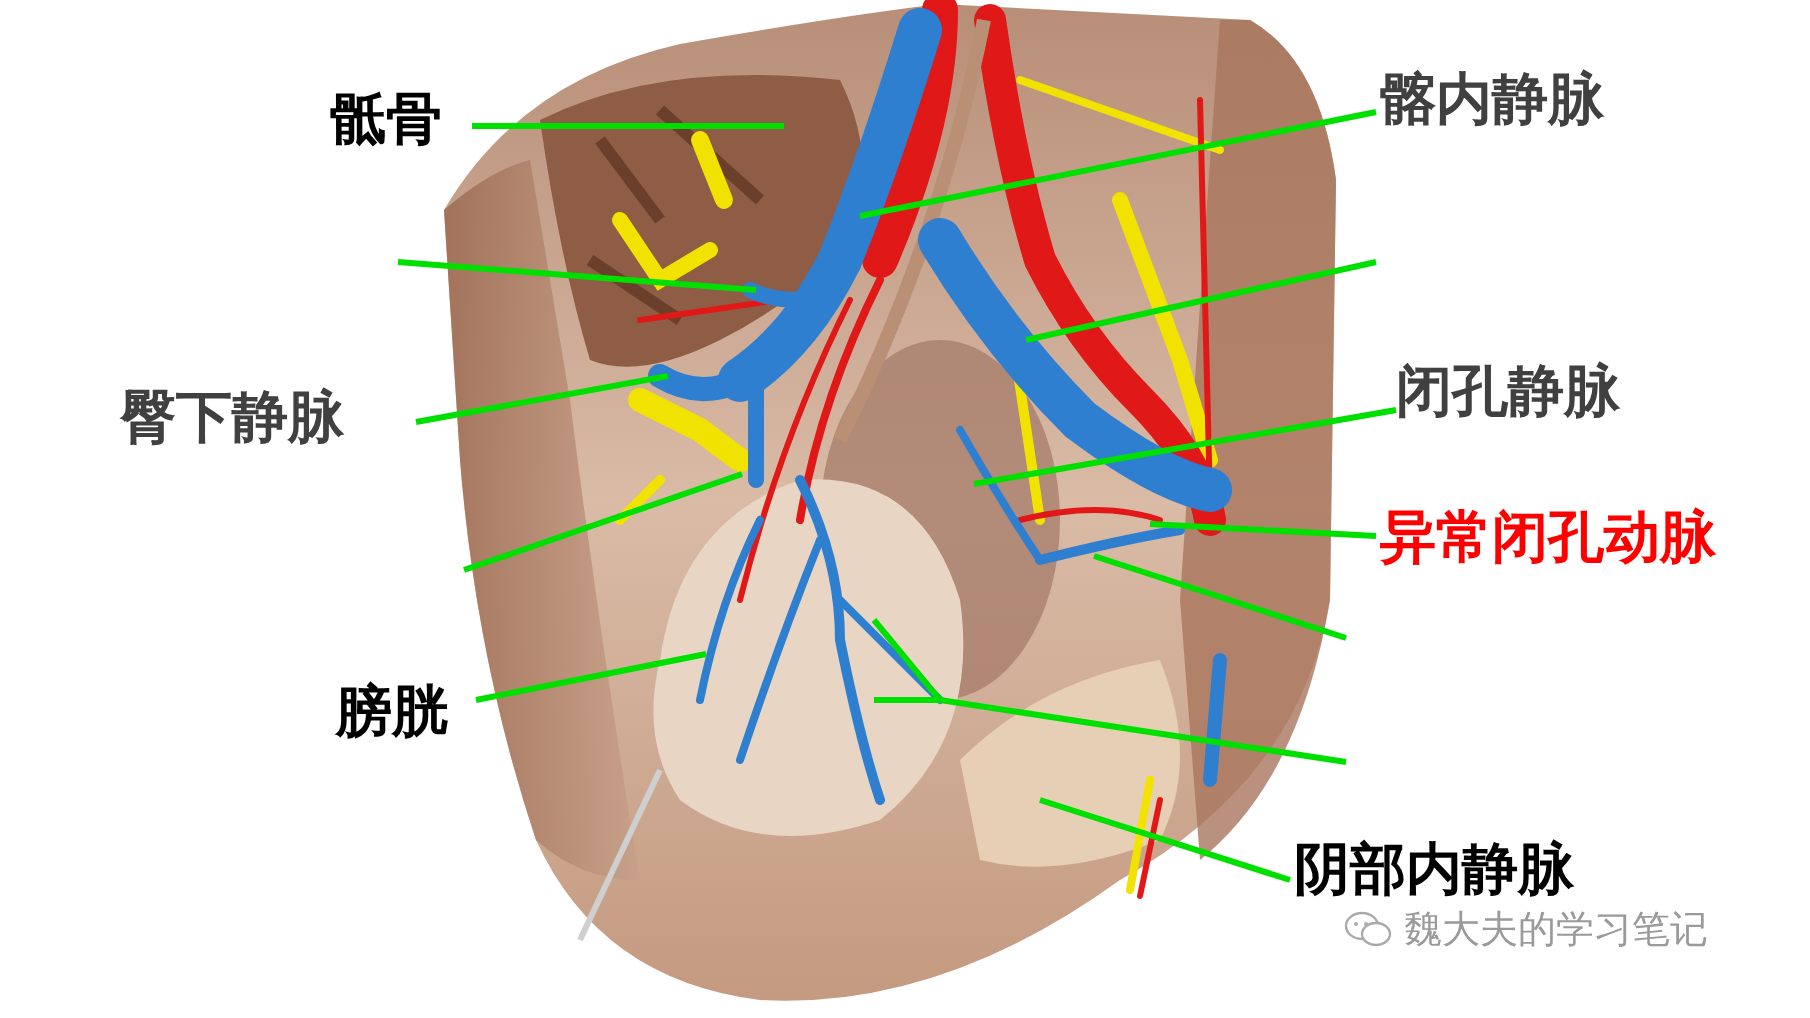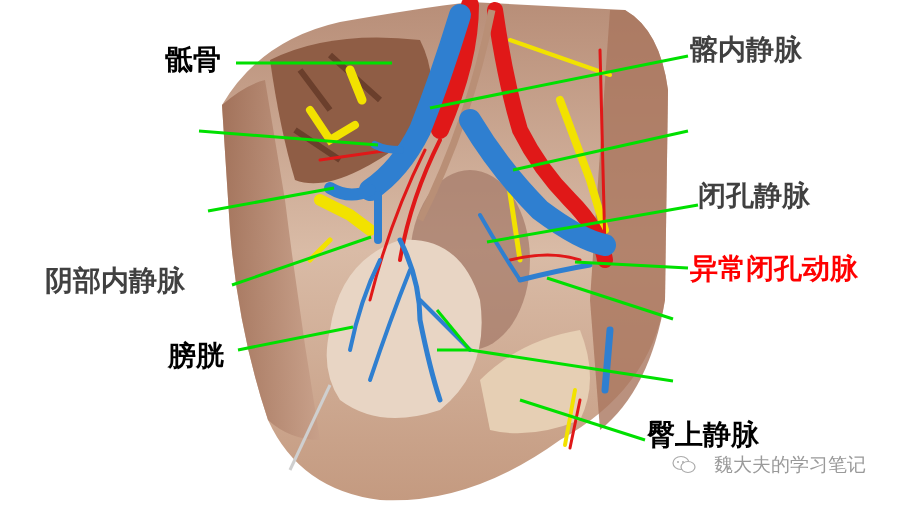--- a/index.html
+++ b/index.html
@@ -6,21 +6,21 @@
   body { width:905px; height:509px; position:relative; overflow:hidden;
          font-family:"DejaVu Sans", "Liberation Sans", sans-serif; }
   .stage { position:absolute; left:0; top:0; width:905px; height:363px; }
   svg.anat { position:absolute; left:0; top:0; }
   .label { position:absolute; font-weight:bold; font-size:28px; line-height:32px;
            white-space:nowrap; letter-spacing:0px; }
   .blue { color:#404040; }
   .black { color:#000000; }
   .red { color:#ff0000; }
   .watermark { position:absolute; left:672px; top:452px; font-size:19px; color:#9a9a9a;
-               white-space:nowrap; display:flex; align-items:center; gap:18px;
+               white-space:nowrap; display:flex; align-items:center; gap:6px;
                text-shadow:0 0 2px #fff; }
   .wm-icon { width:24px; height:20px; }
 </style>
 </head>
 <body>
 
 <div class="stage">
   <svg class="anat" width="905" height="509" viewBox="0 0 905 509">
     <defs>
       <linearGradient id="tis" x1="0" y1="0" x2="0" y2="1">
@@ -102,26 +102,26 @@
       <line x1="688" y1="268" x2="575" y2="262"></line>
       <line x1="673" y1="319" x2="547" y2="278"></line>
       <line x1="673" y1="381" x2="470" y2="350"></line>
       <line x1="470" y1="350" x2="437" y2="310"></line>
       <line x1="437" y1="350" x2="470" y2="350"></line>
       <line x1="645" y1="440" x2="520" y2="400"></line>
     </g>
   </svg>
 
   <div class="label black" style="left:165px;top:44px;">骶骨</div>
-  <div class="label blue" style="left:45px;top:265px;">阴部内静脉</div>
+  <div class="label blue" style="left:60px;top:193px;">臀下静脉</div>
   <div class="label black" style="left:168px;top:340px;">膀胱</div>
   <div class="label blue" style="left:690px;top:34px;">髂内静脉</div>
   <div class="label red" style="left:690px;top:253px;">异常闭孔动脉</div>
   <div class="label blue" style="left:698px;top:180px;">闭孔静脉</div>
-  <div class="label black" style="left:647px;top:419px;">臀上静脉</div>
+  <div class="label black" style="left:647px;top:419px;">阴部内静脉</div>
 
   <div class="watermark">
     <svg class="wm-icon" viewBox="0 0 24 20">
       <ellipse cx="9" cy="8" rx="8" ry="6.5" fill="none" stroke="#aaa" stroke-width="1.2"></ellipse>
       <ellipse cx="16" cy="12" rx="7" ry="5.5" fill="#fff" stroke="#aaa" stroke-width="1.2"></ellipse>
       <circle cx="6" cy="7" r="1" fill="#aaa"></circle>
         <circle cx="11" cy="7" r="1" fill="#aaa"></circle>
     </svg>
     <span>魏大夫的学习笔记</span>
   </div>

